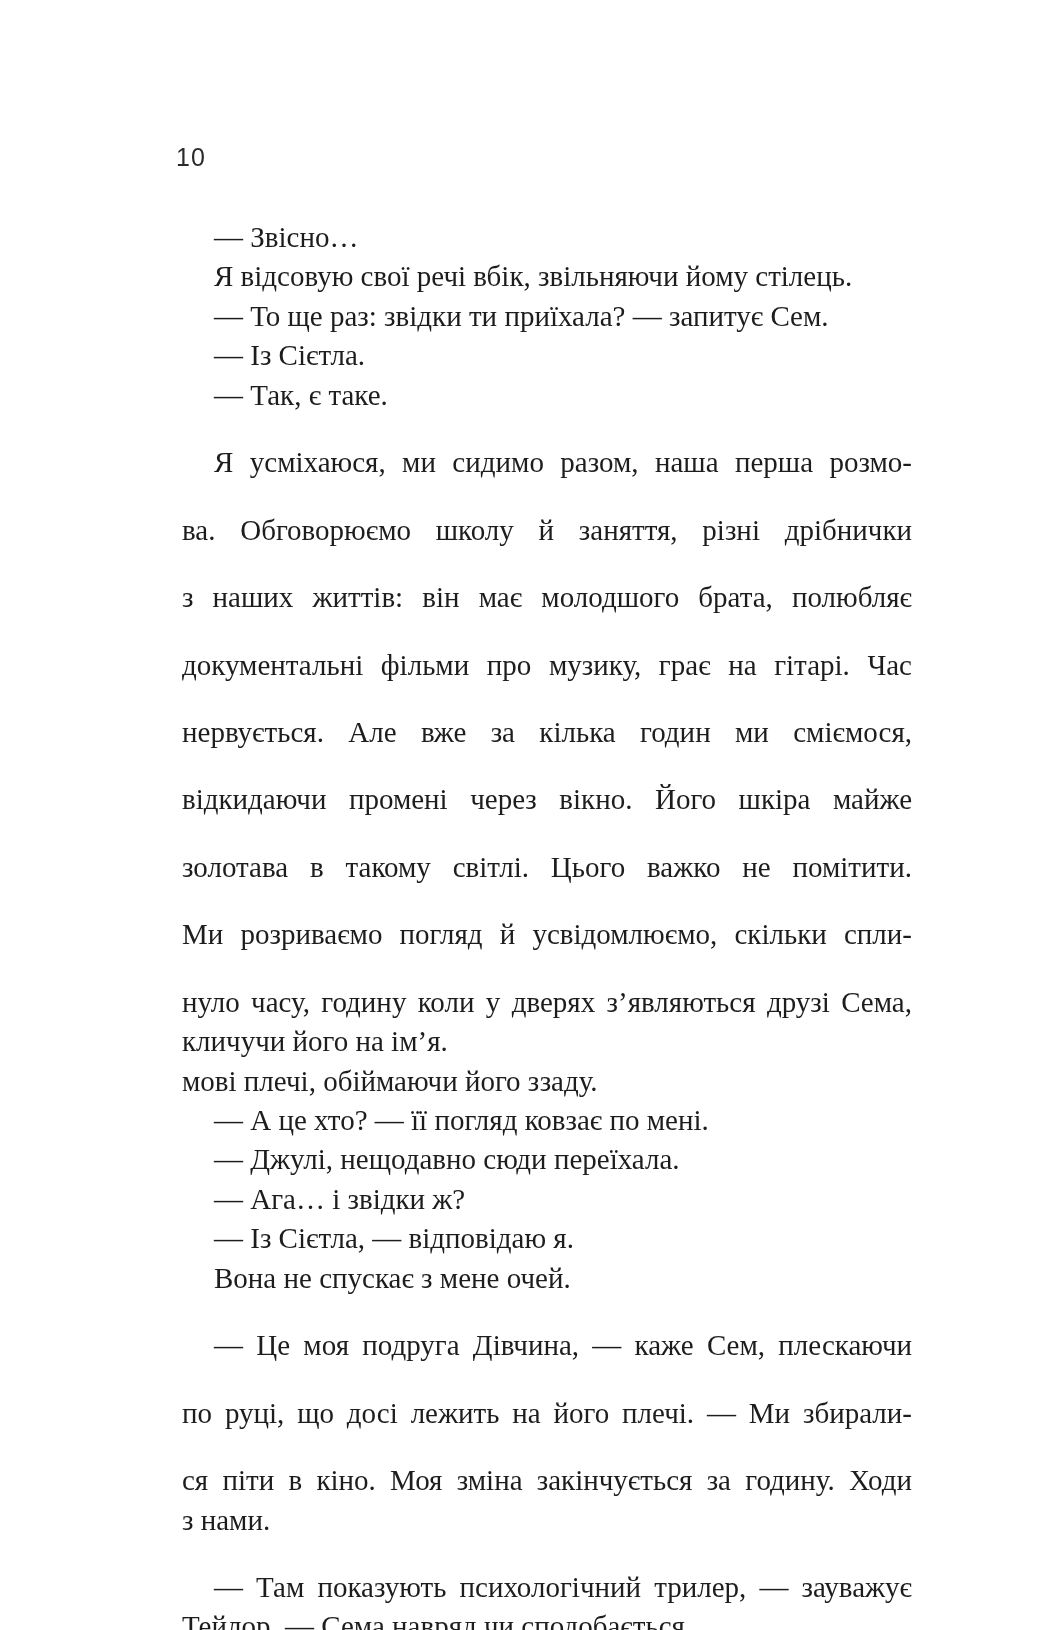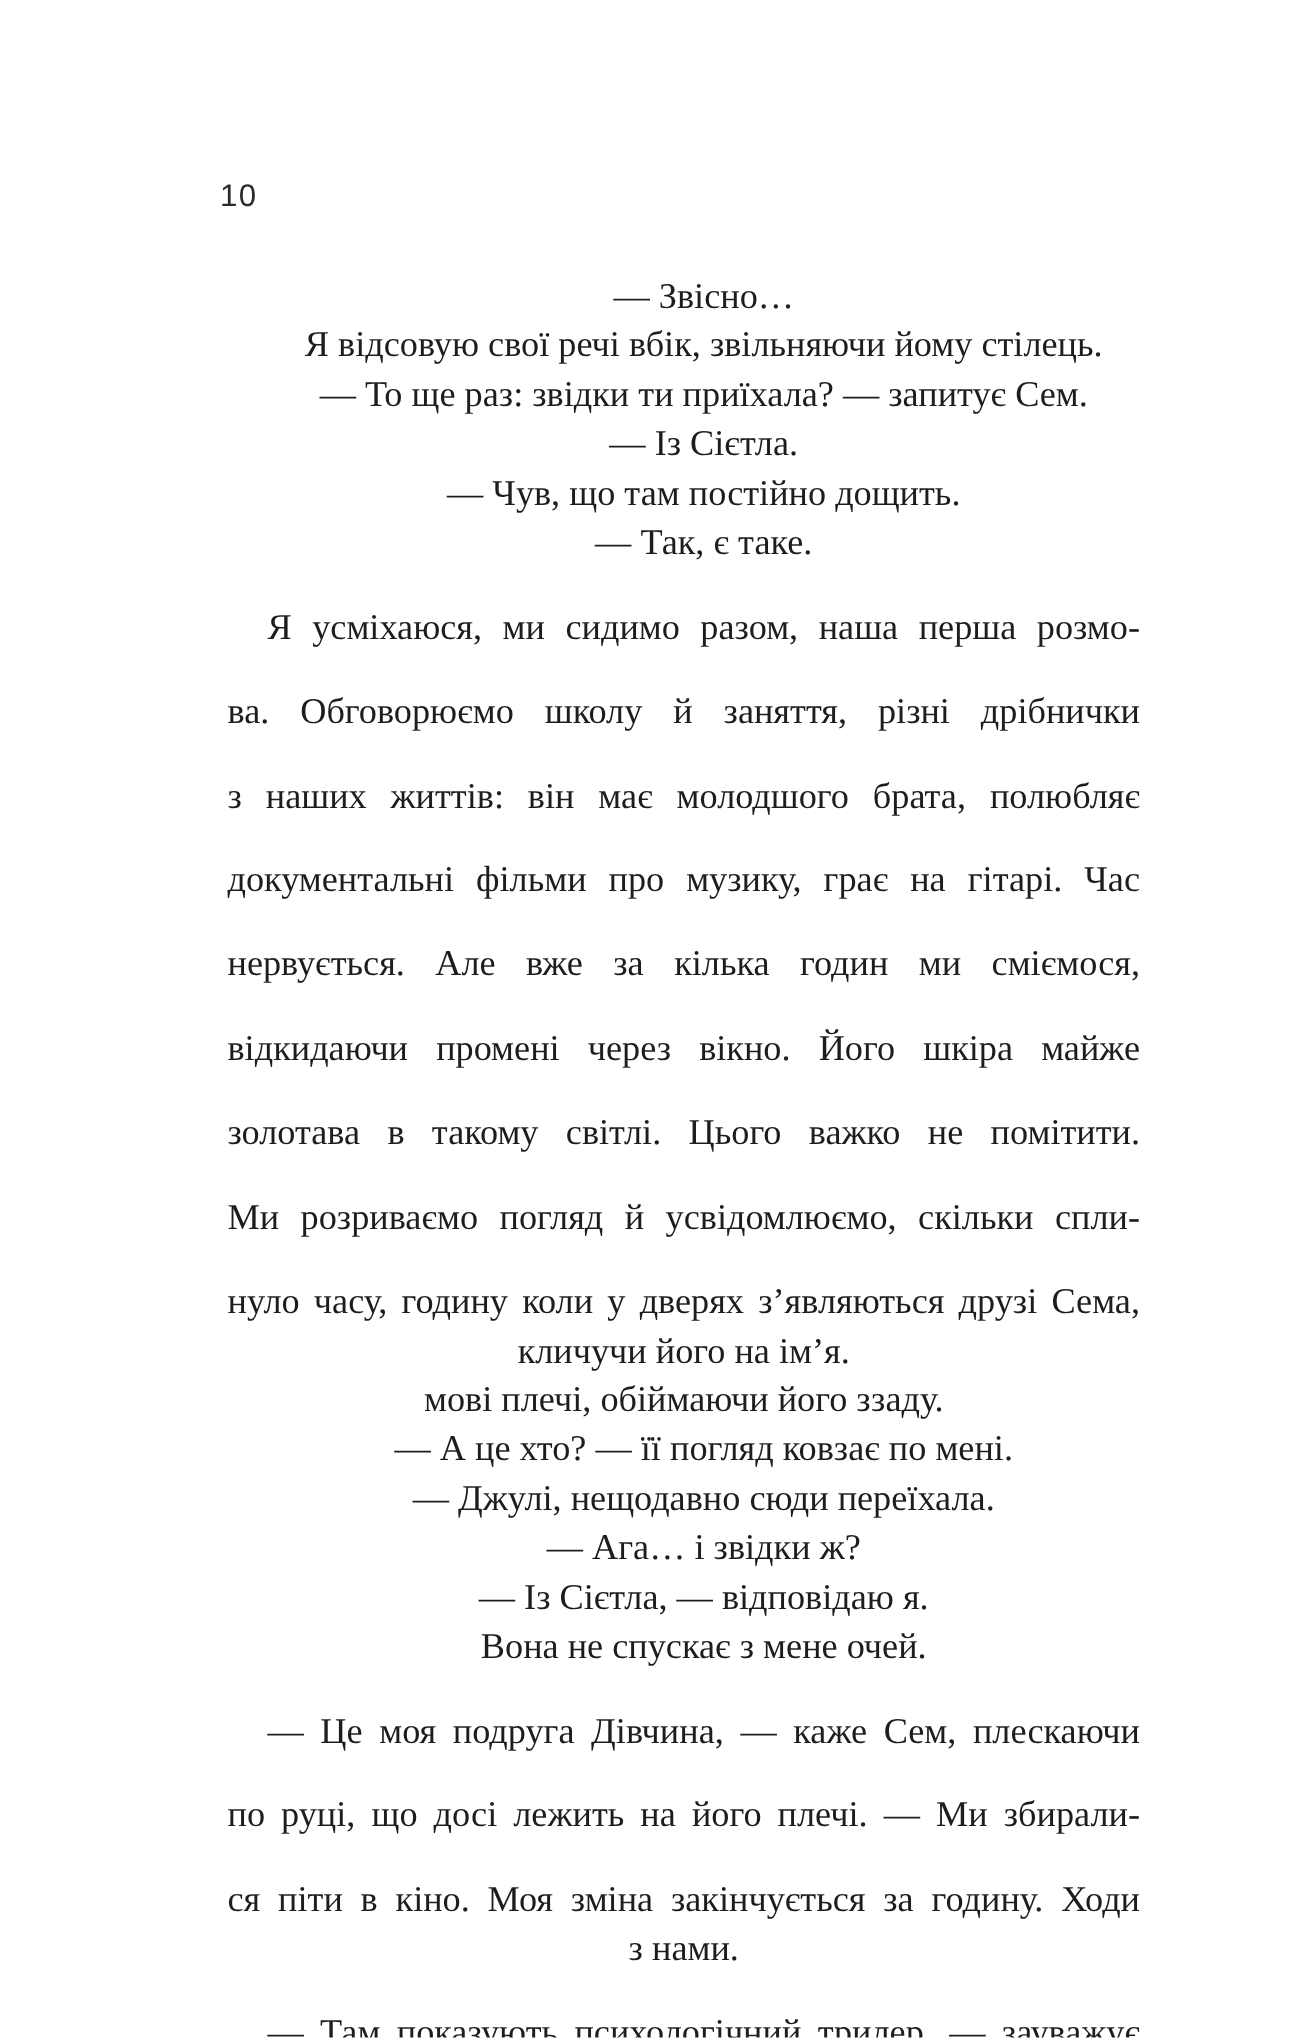--- a/index.html
+++ b/index.html
@@ -37,21 +37,21 @@
     position: absolute;
     left: 182px;
     top: 218px;
     width: 730px;
     color: #1d1d1d;
     font-size: 29px;
     line-height: 39.45px;
   }
   .line {
     height: 39.45px;
-    text-align: center;
+    text-align: left;
     white-space: normal;
   }
   .line.ind {
     text-indent: 32px;
   }
   .line.just {
     text-align: justify;
     text-align-last: justify;
     margin-top: 28px;
   }
@@ -59,21 +59,20 @@
 </head>
 <body style="background: rgb(255, 255, 255);">
 
 <div class="book-page">
   <div class="page-number" style="color: rgb(43, 43, 43);">10</div>
   <div class="text-block" id="text-block" style="color: rgb(29, 29, 29);">
       <div class="line ind">— Звісно…</div>
       <div class="line ind">Я відсовую свої речі вбік, звільняючи йому стілець.</div>
       <div class="line ind">— То ще раз: звідки ти приїхала? — запитує Сем.</div>
       <div class="line ind">— Із Сієтла.</div>
-      <div class="line ind">— Чув, що там постійно дощить.</div>
       <div class="line ind">— Так, є таке.</div>
       <div class="line ind just">Я усміхаюся, ми сидимо разом, наша перша розмо-</div>
       <div class="line just">ва. Обговорюємо школу й заняття, різні дрібнички</div>
       <div class="line just">з наших життів: він має молодшого брата, полюбляє</div>
       <div class="line just">документальні фільми про музику, грає на гітарі. Час</div>
       <div class="line just">нервується. Але вже за кілька годин ми сміємося,</div>
       <div class="line just">відкидаючи промені через вікно. Його шкіра майже</div>
       <div class="line just">золотава в такому світлі. Цього важко не помітити.</div>
       <div class="line just">Ми розриваємо погляд й усвідомлюємо, скільки спли-</div>
       <div class="line just">нуло часу, годину коли у дверях з’являються друзі Сема,</div>

